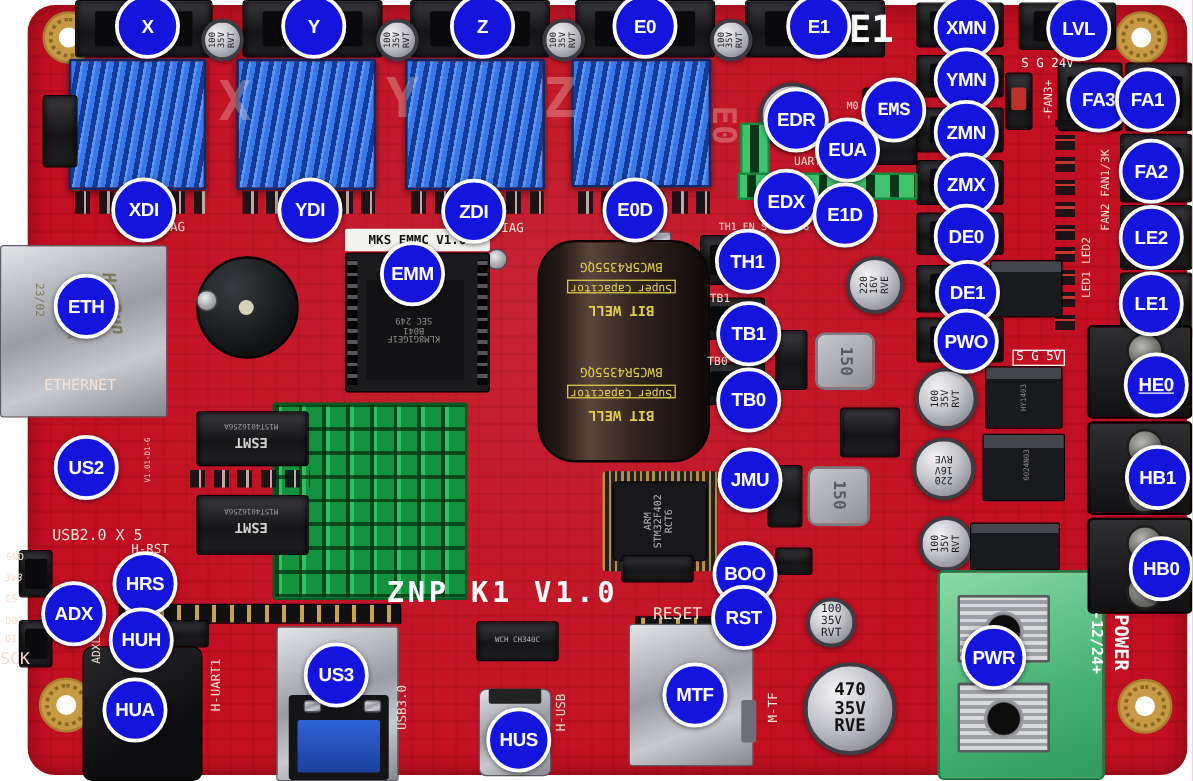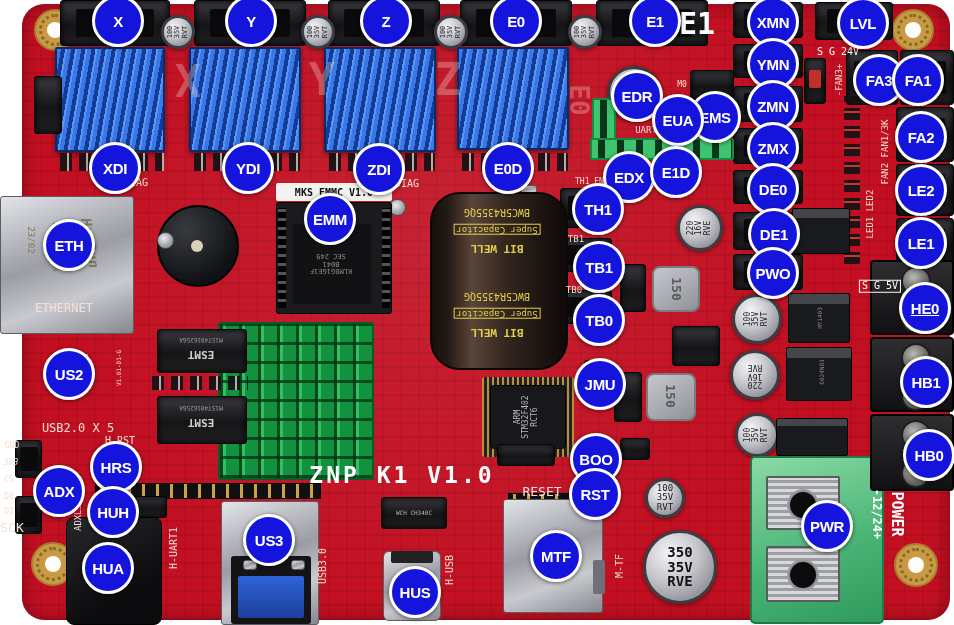--- a/index.html
+++ b/index.html
@@ -264,21 +264,21 @@
       <div class="silk" style="left: 448px; top: 80px; font-size: 44px; color: rgb(244, 224, 212); transform: translate(-50%, -50%) rotate(0deg); font-weight: 700; opacity: 0.3;">Z</div>
       <div class="silk" style="left: 578px; top: 100px; font-size: 26px; color: rgb(244, 224, 212); transform: translate(-50%, -50%) rotate(90deg); font-weight: 700; opacity: 0.3;">E0</div>
       <div class="silk" style="left: 682px; top: 85px; font-size: 8px; color: rgb(244, 224, 212); transform: translate(-50%, -50%) rotate(0deg);">M0</div>
       <div class="silk" style="left: 674px; top: 100px; font-size: 8px; color: rgb(244, 224, 212); transform: translate(-50%, -50%) rotate(0deg);">M1</div>
       <div class="silk" style="left: 682px; top: 130px; font-size: 14px; color: rgb(244, 224, 212); transform: translate(-50%, -50%) rotate(0deg);">M2</div>
       <div class="silk" style="left: 646px; top: 131px; font-size: 9px; color: rgb(244, 224, 212); transform: translate(-50%, -50%) rotate(0deg);">UART</div>
       <div class="silk" style="left: 838px; top: 52px; font-size: 10px; color: rgb(255, 255, 255); transform: translate(-50%, -50%) rotate(0deg);">S G 24V</div>
       <div class="silk" style="left: 840px; top: 80px; font-size: 9px; color: rgb(244, 224, 212); transform: translate(-50%, -50%) rotate(-90deg);">-FAN3+</div>
       <div class="silk" style="left: 886px; top: 152px; font-size: 9px; color: rgb(244, 224, 212); transform: translate(-50%, -50%) rotate(-90deg);">FAN2 FAN1/3K</div>
       <div class="silk" style="left: 871px; top: 214px; font-size: 9px; color: rgb(244, 224, 212); transform: translate(-50%, -50%) rotate(-90deg);">LED1 LED2</div>
-      <div class="silk" style="left: 880px; top: 286px; font-size: 10px; color: rgb(255, 255, 255); transform: translate(-50%, -50%) rotate(0deg); border: 1px solid currentcolor; padding: 0px 2px;">S G 5V</div>
+      <div class="silk" style="left: 831px; top: 286px; font-size: 10px; color: rgb(255, 255, 255); transform: translate(-50%, -50%) rotate(0deg); border: 1px solid currentcolor; padding: 0px 2px;">S G 5V</div>
       <div class="silk" style="left: 576px; top: 240px; font-size: 9px; color: rgb(244, 224, 212); transform: translate(-50%, -50%) rotate(0deg);">TB1</div>
       <div class="silk" style="left: 574px; top: 291px; font-size: 9px; color: rgb(244, 224, 212); transform: translate(-50%, -50%) rotate(0deg);">TB0</div>
       <div class="silk" style="left: 64px; top: 308px; font-size: 12px; color: rgb(244, 224, 212); transform: translate(-50%, -50%) rotate(0deg);">ETHERNET</div>
       <div class="silk" style="left: 78px; top: 428px; font-size: 12px; color: rgb(244, 224, 212); transform: translate(-50%, -50%) rotate(0deg);">USB2.0  X 5</div>
       <div class="silk" style="left: 120px; top: 441px; font-size: 10px; color: rgb(244, 224, 212); transform: translate(-50%, -50%) rotate(0deg);">H-RST</div>
       <div class="silk" style="left: 79px; top: 512px; font-size: 9px; color: rgb(244, 224, 212); transform: translate(-50%, -50%) rotate(-90deg);">ADXL345</div>
       <div class="silk" style="left: 12px; top: 446px; font-size: 8px; color: rgb(244, 224, 212); transform: translate(-50%, -50%) rotate(0deg);">GND</div>
       <div class="silk" style="left: 11px; top: 463px; font-size: 8px; color: rgb(244, 224, 212); transform: translate(-50%, -50%) rotate(0deg); font-style: italic;">3V3</div>
       <div class="silk" style="left: 9px; top: 480px; font-size: 8px; color: rgb(244, 224, 212); transform: translate(-50%, -50%) rotate(0deg);">CS</div>
       <div class="silk" style="left: 9px; top: 497px; font-size: 8px; color: rgb(244, 224, 212); transform: translate(-50%, -50%) rotate(0deg);">D0</div>
@@ -317,21 +317,21 @@
 RVT</div>
       <div class="decal" style="left: 755px; top: 375px; font-size: 8px; color: rgb(29, 29, 29); transform: translate(-50%, -50%) rotate(180deg);">220
 16V
 RVE</div>
       <div class="decal" style="left: 757px; top: 435px; font-size: 8px; color: rgb(29, 29, 29); transform: translate(-50%, -50%) rotate(-90deg);">100
 35V
 RVT</div>
       <div class="decal" style="left: 665px; top: 498px; font-size: 9px; color: rgb(29, 29, 29); transform: translate(-50%, -50%) rotate(0deg);">100
 35V
 RVT</div>
-      <div class="decal" style="left: 680px; top: 567px; font-size: 14px; color: rgb(17, 17, 17); transform: translate(-50%, -50%) rotate(0deg); font-weight: 700;">350
+      <div class="decal" style="left: 680px; top: 567px; font-size: 14px; color: rgb(17, 17, 17); transform: translate(-50%, -50%) rotate(0deg); font-weight: 700;">470
 35V
 RVE</div>
       <div class="decal" style="left: 497px; top: 212px; font-size: 10px; color: rgb(227, 207, 74); transform: translate(-50%, -50%) rotate(180deg);">BWC5R4355QG</div>
       <div class="decal" style="left: 497px; top: 229px; font-size: 9px; color: rgb(227, 207, 74); transform: translate(-50%, -50%) rotate(180deg); border: 1px solid currentcolor; padding: 0px 2px;">Super Capacitor</div>
       <div class="decal" style="left: 497px; top: 248px; font-size: 11px; color: rgb(227, 207, 74); transform: translate(-50%, -50%) rotate(180deg); font-weight: 700;">BIT WELL</div>
       <div class="decal" style="left: 497px; top: 296px; font-size: 10px; color: rgb(227, 207, 74); transform: translate(-50%, -50%) rotate(180deg);">BWC5R4355QG</div>
       <div class="decal" style="left: 497px; top: 313px; font-size: 9px; color: rgb(227, 207, 74); transform: translate(-50%, -50%) rotate(180deg); border: 1px solid currentcolor; padding: 0px 2px;">Super Capacitor</div>
       <div class="decal" style="left: 497px; top: 332px; font-size: 11px; color: rgb(227, 207, 74); transform: translate(-50%, -50%) rotate(180deg); font-weight: 700;">BIT WELL</div>
       <div class="decal" style="left: 201px; top: 340px; font-size: 6px; color: rgb(154, 154, 154); transform: translate(-50%, -50%) rotate(180deg);">M15T4016256A</div>
       <div class="decal" style="left: 201px; top: 354px; font-size: 11px; color: rgb(208, 208, 208); transform: translate(-50%, -50%) rotate(180deg); font-weight: 700;">ESMT</div>
@@ -357,30 +357,30 @@
       <div class="mk" style="left: 248px; top: 18px;">Y</div>
       <div class="mk" style="left: 383px; top: 18px;">Z</div>
       <div class="mk" style="left: 513px; top: 18px;">E0</div>
       <div class="mk" style="left: 652px; top: 18px;">E1</div>
       <div class="mk" style="left: 770px; top: 19px;">XMN</div>
       <div class="mk" style="left: 860px; top: 20px;">LVL</div>
       <div class="mk" style="left: 770px; top: 61px;">YMN</div>
       <div class="mk" style="left: 876px; top: 77px;">FA3</div>
       <div class="mk" style="left: 915px; top: 77px;">FA1</div>
       <div class="mk" style="left: 634px; top: 93px;">EDR</div>
-      <div class="mk" style="left: 712px; top: 114px;">EMS</div>
+      <div class="mk" style="left: 712px; top: 85px; font-family: Liberation Mono, monospace;">EMS</div>
       <div class="mk" style="left: 770px; top: 103px;">ZMN</div>
       <div class="mk" style="left: 675px; top: 117px;">EUA</div>
       <div class="mk" style="left: 918px; top: 134px;">FA2</div>
       <div class="mk" style="left: 770px; top: 145px;">ZMX</div>
       <div class="mk" style="left: 112px; top: 165px;">XDI</div>
       <div class="mk" style="left: 245px; top: 165px;">YDI</div>
       <div class="mk" style="left: 376px; top: 166px;">ZDI</div>
       <div class="mk" style="left: 505px; top: 165px;">E0D</div>
-      <div class="mk" style="left: 626px; top: 174px;">EDX</div>
+      <div class="mk" style="left: 626px; top: 158px;">EDX</div>
       <div class="mk" style="left: 673px; top: 169px;">E1D</div>
       <div class="mk" style="left: 770px; top: 186px;">DE0</div>
       <div class="mk" style="left: 918px; top: 187px;">LE2</div>
       <div class="mk" style="left: 595px; top: 206px;">TH1</div>
       <div class="mk" style="left: 327px; top: 216px;">EMM</div>
       <div class="mk" style="left: 771px; top: 231px;">DE1</div>
       <div class="mk" style="left: 66px; top: 242px;">ETH</div>
       <div class="mk" style="left: 918px; top: 240px;">LE1</div>
       <div class="mk" style="left: 596px; top: 264px;">TB1</div>
       <div class="mk" style="left: 770px; top: 270px;">PWO</div>
@@ -388,19 +388,19 @@
       <div class="mk" style="left: 596px; top: 317px;">TB0</div>
       <div class="mk" style="left: 66px; top: 371px;">US2</div>
       <div class="mk" style="left: 923px; top: 379px;">HB1</div>
       <div class="mk" style="left: 597px; top: 381px;">JMU</div>
       <div class="mk" style="left: 926px; top: 452px;">HB0</div>
       <div class="mk" style="left: 593px; top: 456px;">BOO</div>
       <div class="mk" style="left: 113px; top: 464px;">HRS</div>
       <div class="mk" style="left: 56px; top: 488px;">ADX</div>
       <div class="mk" style="left: 592px; top: 491px;">RST</div>
       <div class="mk" style="left: 110px; top: 509px;">HUH</div>
-      <div class="mk" style="left: 824px; top: 523px;">PWR</div>
+      <div class="mk" style="left: 792px; top: 523px;">PWR</div>
       <div class="mk" style="left: 266px; top: 537px;">US3</div>
       <div class="mk" style="left: 553px; top: 553px;">MTF</div>
       <div class="mk" style="left: 105px; top: 565px;">HUA</div>
       <div class="mk" style="left: 412px; top: 589px;">HUS</div>
     </div>
 </div>
 
 </body></html>

